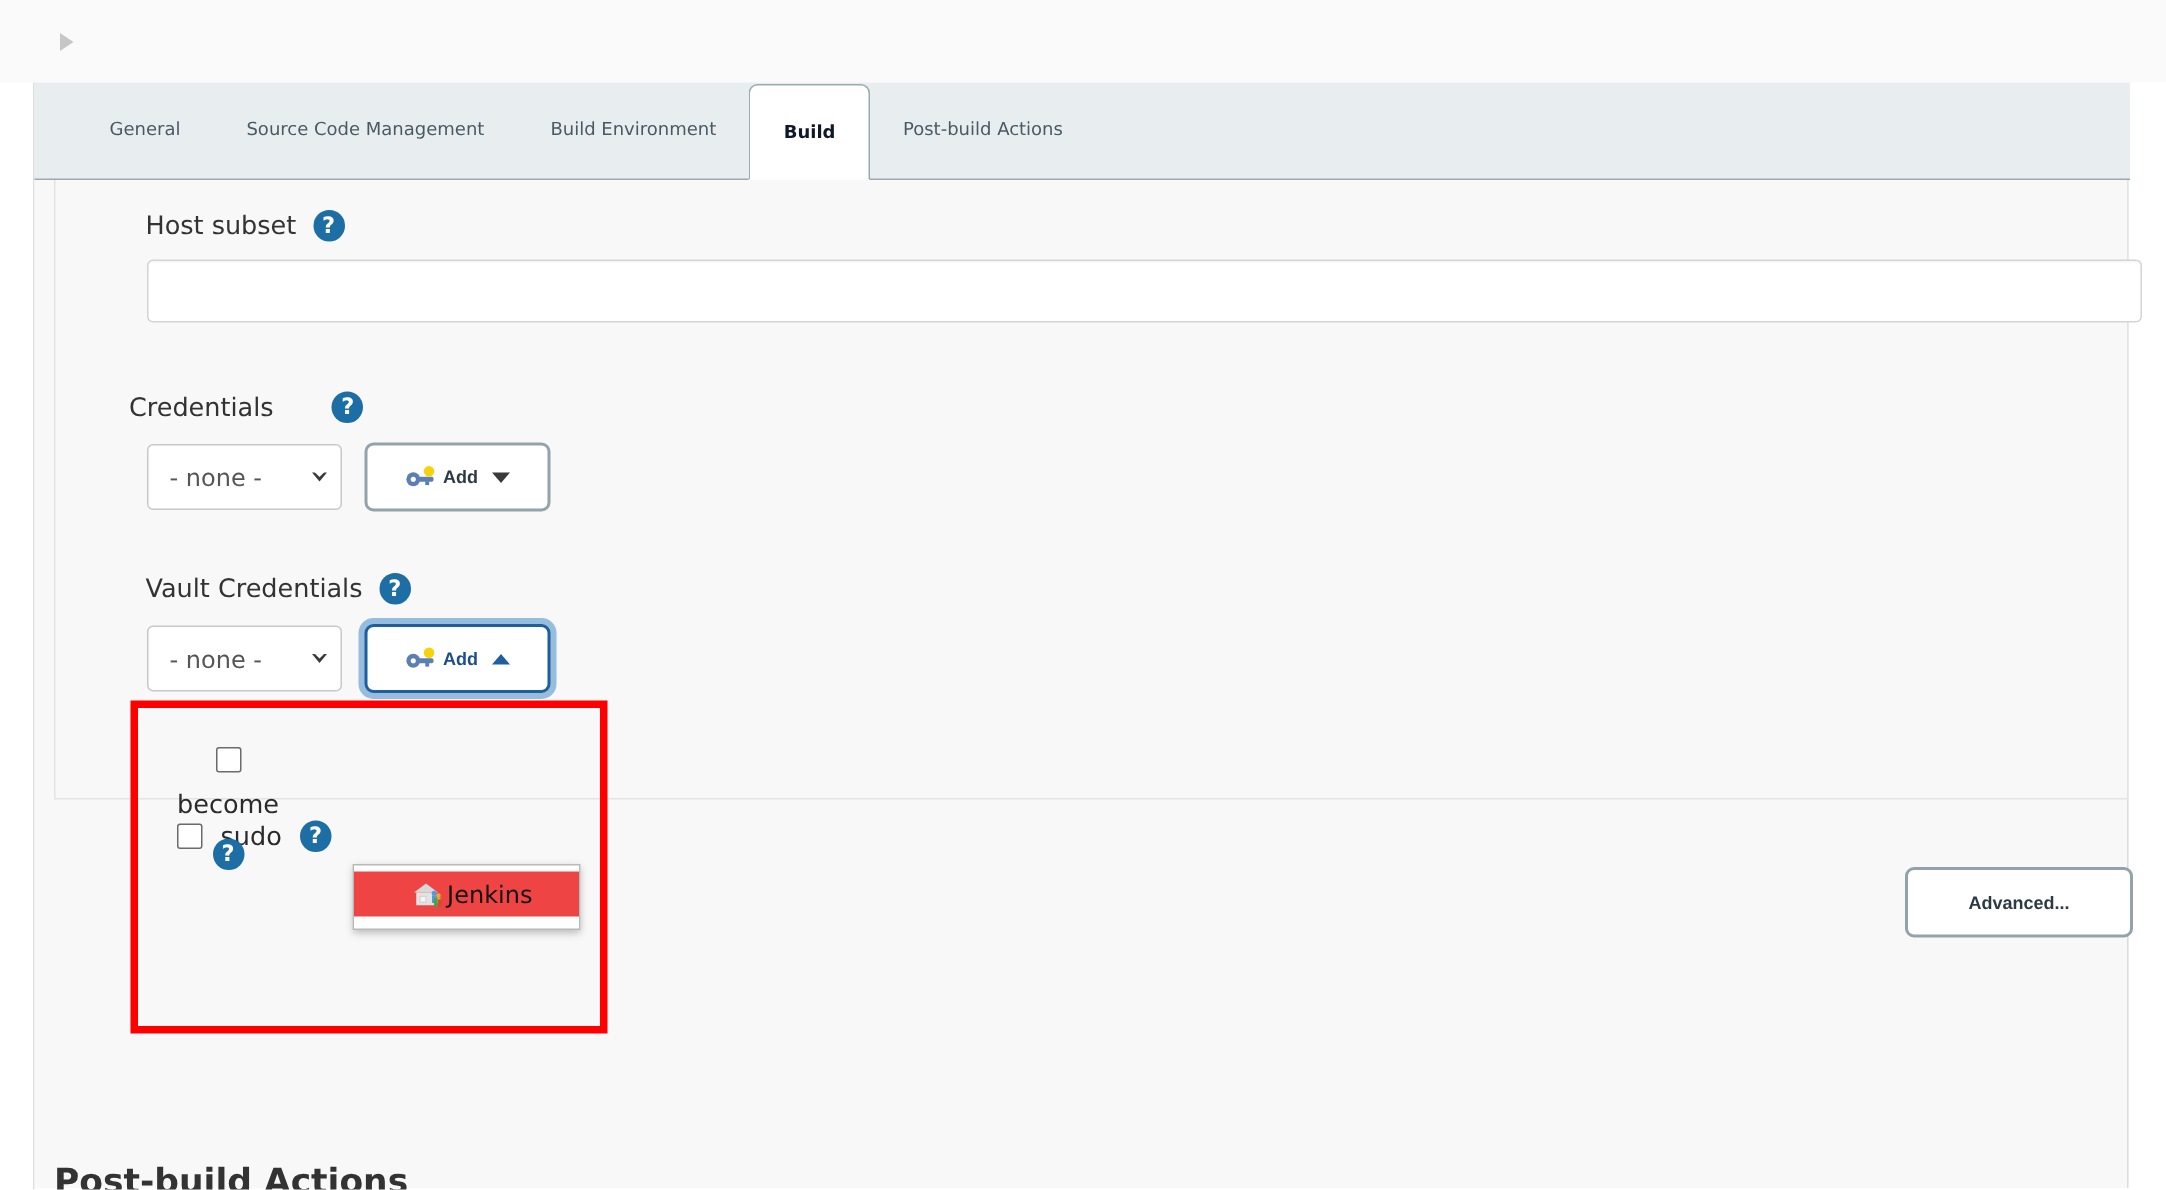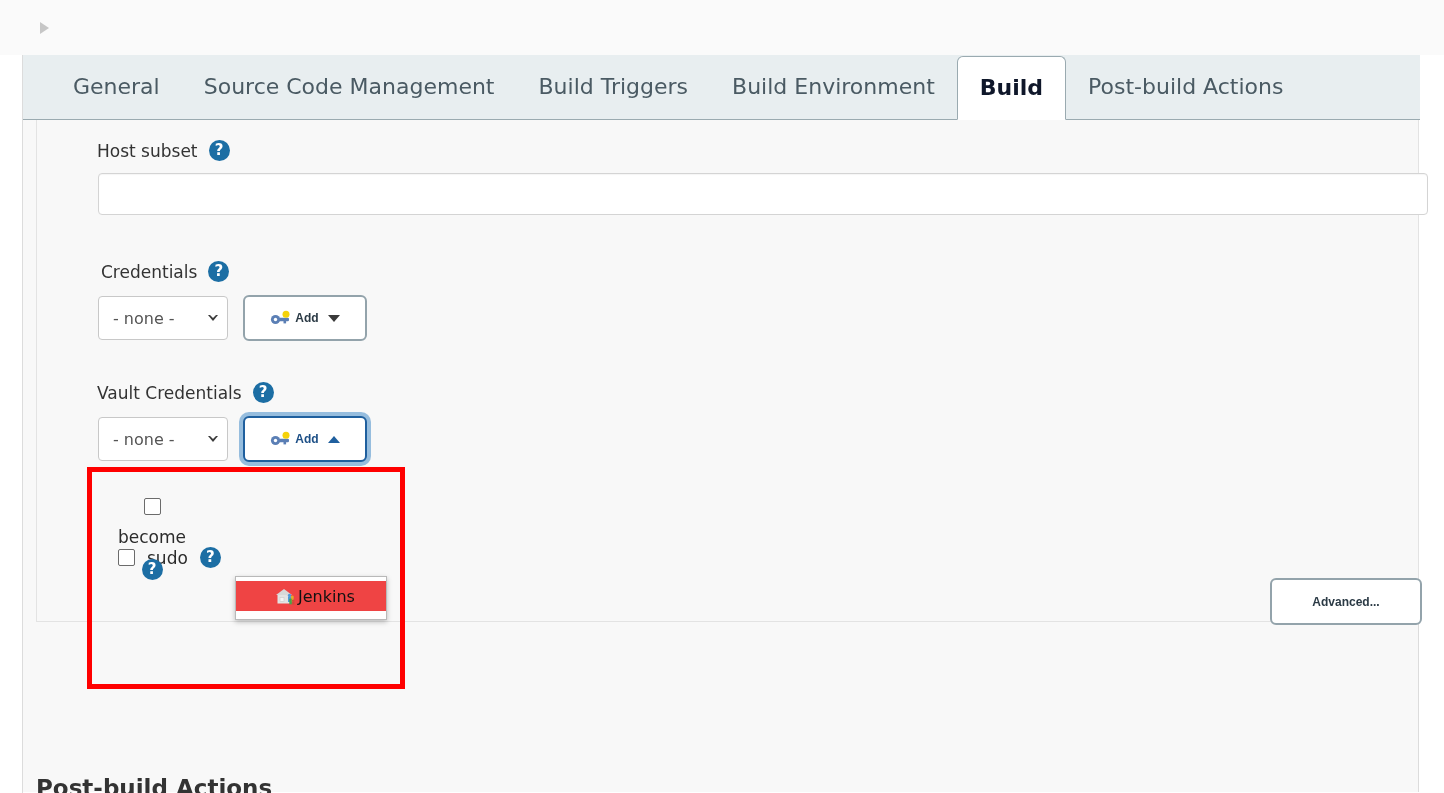--- a/index.html
+++ b/index.html
@@ -56,21 +56,21 @@
     position: relative;
     height: 65px;
     background: #e8eef0;
     border-bottom: 1px solid #9aaab0;
     display: flex;
     align-items: flex-end;
     box-sizing: border-box;
     width: 1397px;
   }
   .tab {
-    font-size: 22px;
+    font-size: 12px;
     color: #4a5a63;
     padding: 0 22px;
     height: 65px;
     line-height: 65px;
     white-space: nowrap;
     box-sizing: border-box;
   }
   .tab.active {
     background: #fff;
     color: #0f172a;
@@ -94,21 +94,21 @@
     height: 672px;
     border-right: 1px solid #dcdcdc;
     box-sizing: border-box;
   }
 
   .form-block {
     position: absolute;
     left: 13px;
     top: 0px;
     width: 1383px;
-    height: 502px;
+    height: 413px;
     border: 1px solid #e3e3e3;
     border-top: none;
     box-sizing: border-box;
     background: #f8f8f8;
   }
 
   .field-label {
     font-size: 17px;
     color: #333;
     display: flex;
@@ -297,37 +297,36 @@
 
 <div class="breadcrumb-bar">
   <span class="crumb-arrow"></span>
 </div>
 
 <div class="config-area">
 
   <div class="tabbar">
     <div class="tab" style="margin-left:28px;">General</div>
     <div class="tab">Source Code Management</div>
-    <div class="tab">Build Triggers</div>
     <div class="tab">Build Environment</div>
     <div class="tab active">Build</div>
     <div class="tab">Post-build Actions</div>
   </div>
 
   <div class="panel">
 
     <div class="form-block">
 
       <div style="position:absolute;left:60px;top:20px;" class="field-label">
         <span>Host subset</span>
         <span class="help-icon">?</span>
       </div>
       <input class="text-input" style="position: absolute; left: 61px; top: 53px;" value="" placeholder="">
 
-      <div style="position:absolute;left:64px;top:141px;" class="field-label">
+      <div style="position:absolute;left:49px;top:141px;gap:28px;" class="field-label">
         <span>Credentials</span>
         <span class="help-icon">?</span>
       </div>
 
       <div style="position:absolute;left:61px;top:175px;display:flex;align-items:center;gap:15px;">
         <div class="select-box">
           <span>- none -</span>
           <span class="chev-down"></span>
         </div>
         <div class="btn btn-add">

